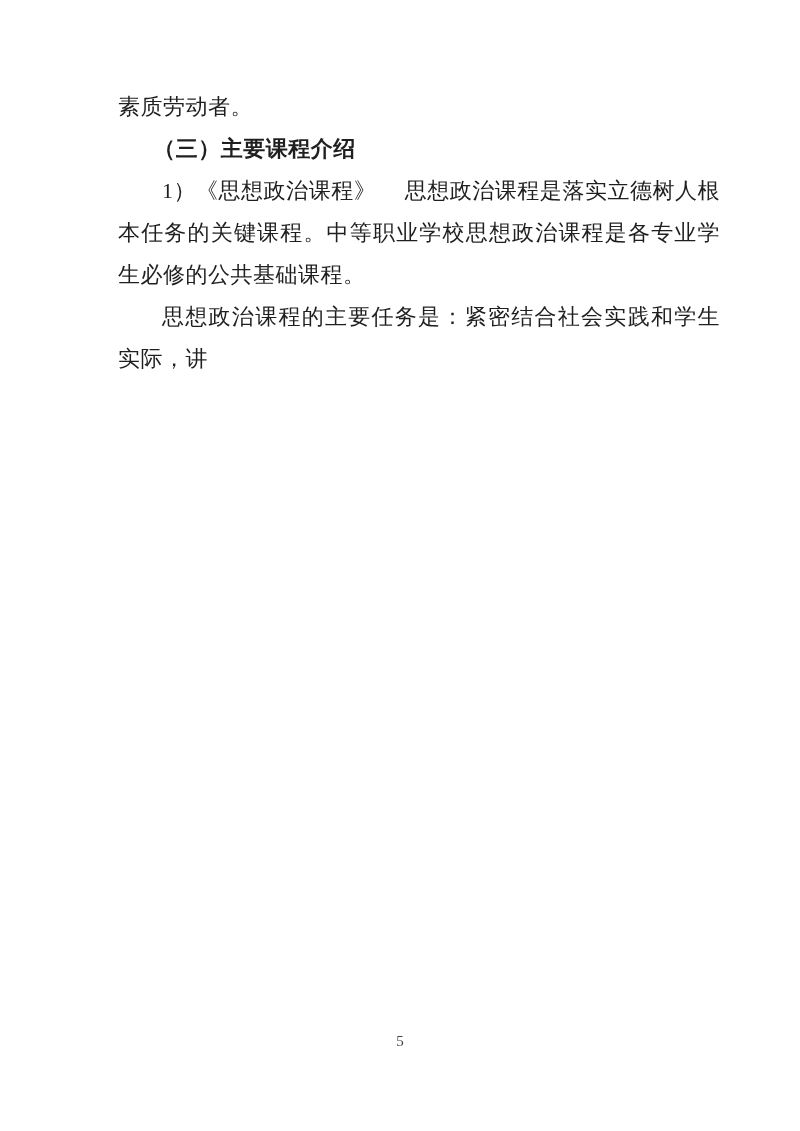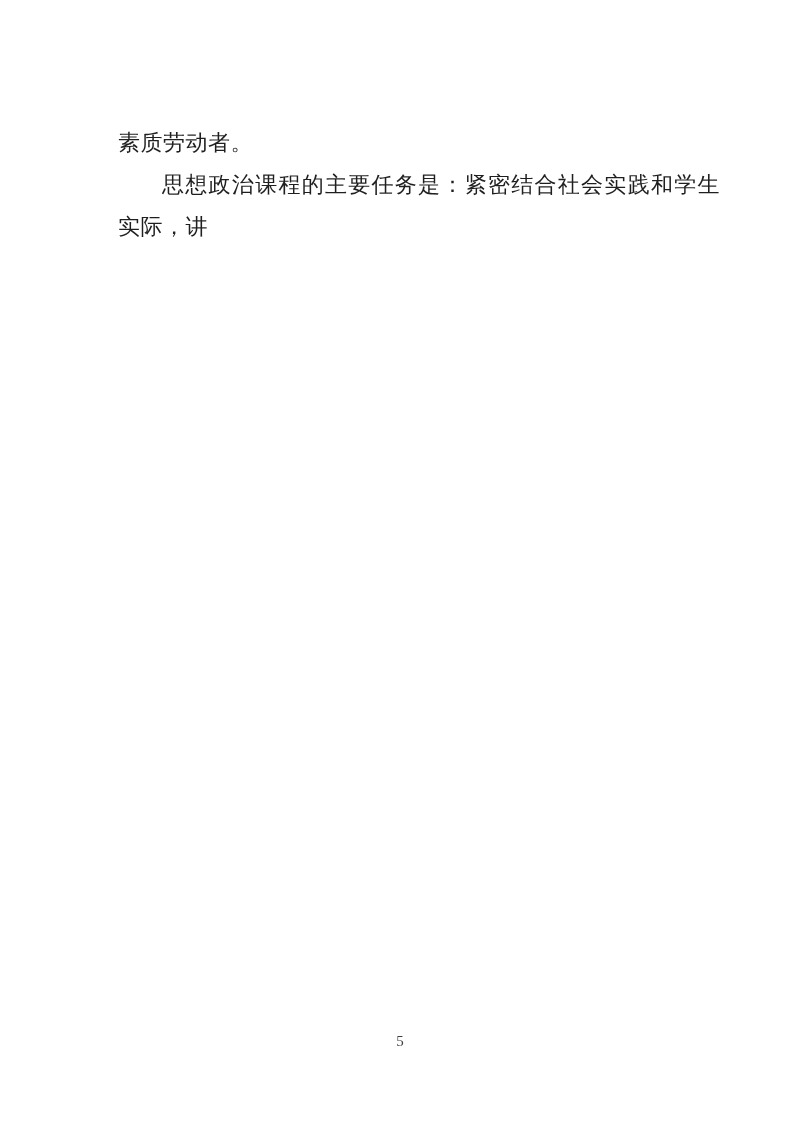--- a/index.html
+++ b/index.html
@@ -27,21 +27,20 @@
     font-size: 22px;
     line-height: 42px;
     text-align: justify;
     text-justify: inter-character;
     text-indent: 2em;
     letter-spacing: 0.5px;
     word-break: break-all;
   }
   .content p.continuation {
     text-indent: 0;
-    margin-top: 36px;
   }
   .content p.section-heading {
     font-weight: bold;
     text-indent: 1.6em;
   }
   .content p.subsection-heading {
     font-weight: bold;
   }
   .footer {
     position: absolute;
@@ -56,18 +55,20 @@
     color: #3f3f3f;
     font-family: "Liberation Serif", "DejaVu Serif", serif;
   }
 </style>
 </head>
 <body>
 
 <div class="page">
   <div class="content">
     <p class="body continuation">素质劳动者。</p>
+    <p class="section-heading">（三）主要课程介绍</p>
+    <p class="body">1）《思想政治课程》　 思想政治课程是落实立德树人根本任务的关键课程。中等职业学校思想政治课程是各专业学生必修的公共基础课程。</p>
     <p class="body">思想政治课程的主要任务是：紧密结合社会实践和学生实际，讲</p>
   </div>
   <div class="footer">
     <span class="pagenum">5</span>
   </div>
 </div>
 
 </body></html>

